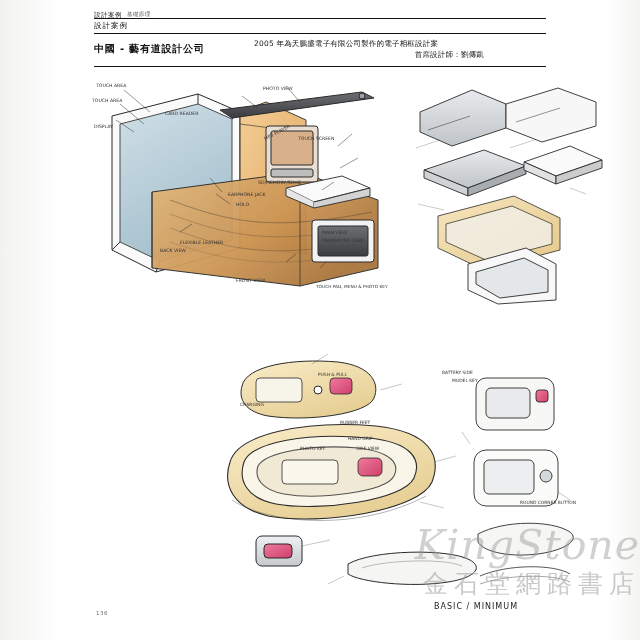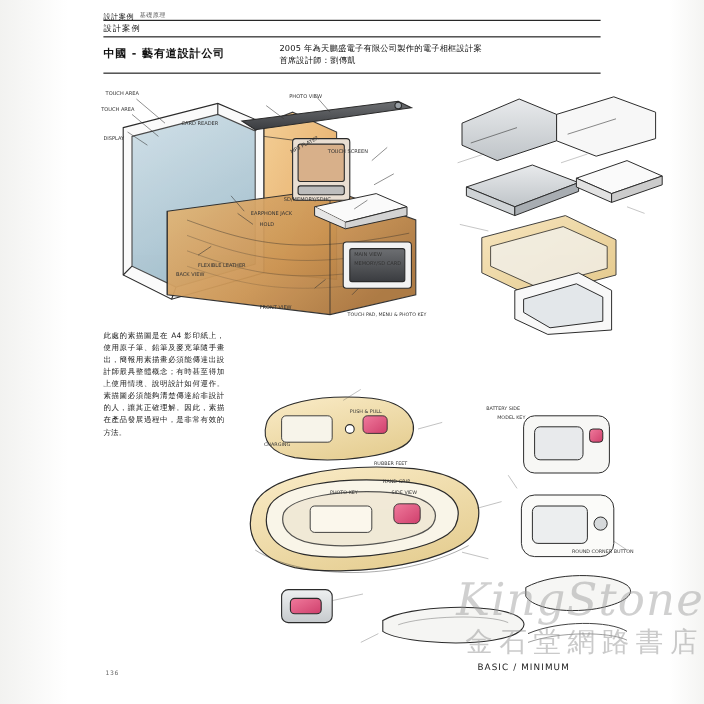--- a/index.html
+++ b/index.html
@@ -35,21 +35,21 @@
   }
   .title-left{
     position:absolute;left:0;top:6px;
     font-size:10px;font-weight:bold;color:#111;letter-spacing:.8px;
   }
   .title-right{
     position:absolute;left:160px;top:3px;width:292px;
     text-align:left;
   }
   .title-right .l1{font-size:7.5px;color:#111;letter-spacing:.2px;line-height:1.45;}
-  .title-right .l2{font-size:7.5px;color:#111;letter-spacing:.2px;line-height:1.45;text-align:left;padding-right:62px;}
+  .title-right .l2{font-size:7.5px;color:#111;letter-spacing:.2px;line-height:1.45;text-align:right;padding-right:62px;}
   .rule-bot{
     position:absolute;left:94px;top:66px;width:452px;height:1px;background:#111;
   }
 
   
   .col-text{
     position:absolute;left:94px;top:300px;width:110px;
     font-size:6.8px;line-height:1.62;color:#1a1a1a;
     text-align:justify;letter-spacing:.15px;
   }
@@ -343,21 +343,20 @@
   <div class="lbl" style="position:absolute;left:442px;top:370px;font-size:4.4px;color:#333;">BATTERY SIDE</div>
   <div class="lbl" style="position:absolute;left:340px;top:420px;font-size:4.4px;color:#333;">RUBBER FEET</div>
   <div class="lbl" style="position:absolute;left:348px;top:436px;font-size:4.4px;color:#333;">HAND GRIP</div>
   <div class="lbl" style="position:absolute;left:356px;top:446px;font-size:4.4px;color:#333;">SIDE VIEW</div>
   <div class="lbl" style="position:absolute;left:398px;top:602px;font-size:8px;color:#222;letter-spacing:1px;padding-left:36px;">BASIC / MINIMUM</div>
   <div class="lbl" style="position:absolute;left:520px;top:500px;font-size:4.4px;color:#333;">ROUND CORNER BUTTON</div>
   <div class="lbl" style="position:absolute;left:452px;top:378px;font-size:4.4px;color:#333;">MODEL KEY</div>
   <div class="lbl" style="position:absolute;left:300px;top:446px;font-size:4.4px;color:#333;">PHOTO KEY</div>
 
   <div class="col-text">
-    <p>此處的素描圖是在 A4 影印紙上，使用原子筆、鉛筆及麥克筆隨手畫出，簡報用素描畫必須能傳達出設計師最具整體概念；有時甚至得加上使用情境、說明設計如何運作。素描圖必須能夠清楚傳達給非設計的人，讓其正確理解。因此，素描在產品發展過程中，是非常有效的方法。</p>
   </div>
 
   <div class="wm">
     <div class="wm1">KingStone</div>
     <div class="wm2">金石堂網路書店</div>
   </div>
 
   <div class="folio">136</div>
 </div>
 

